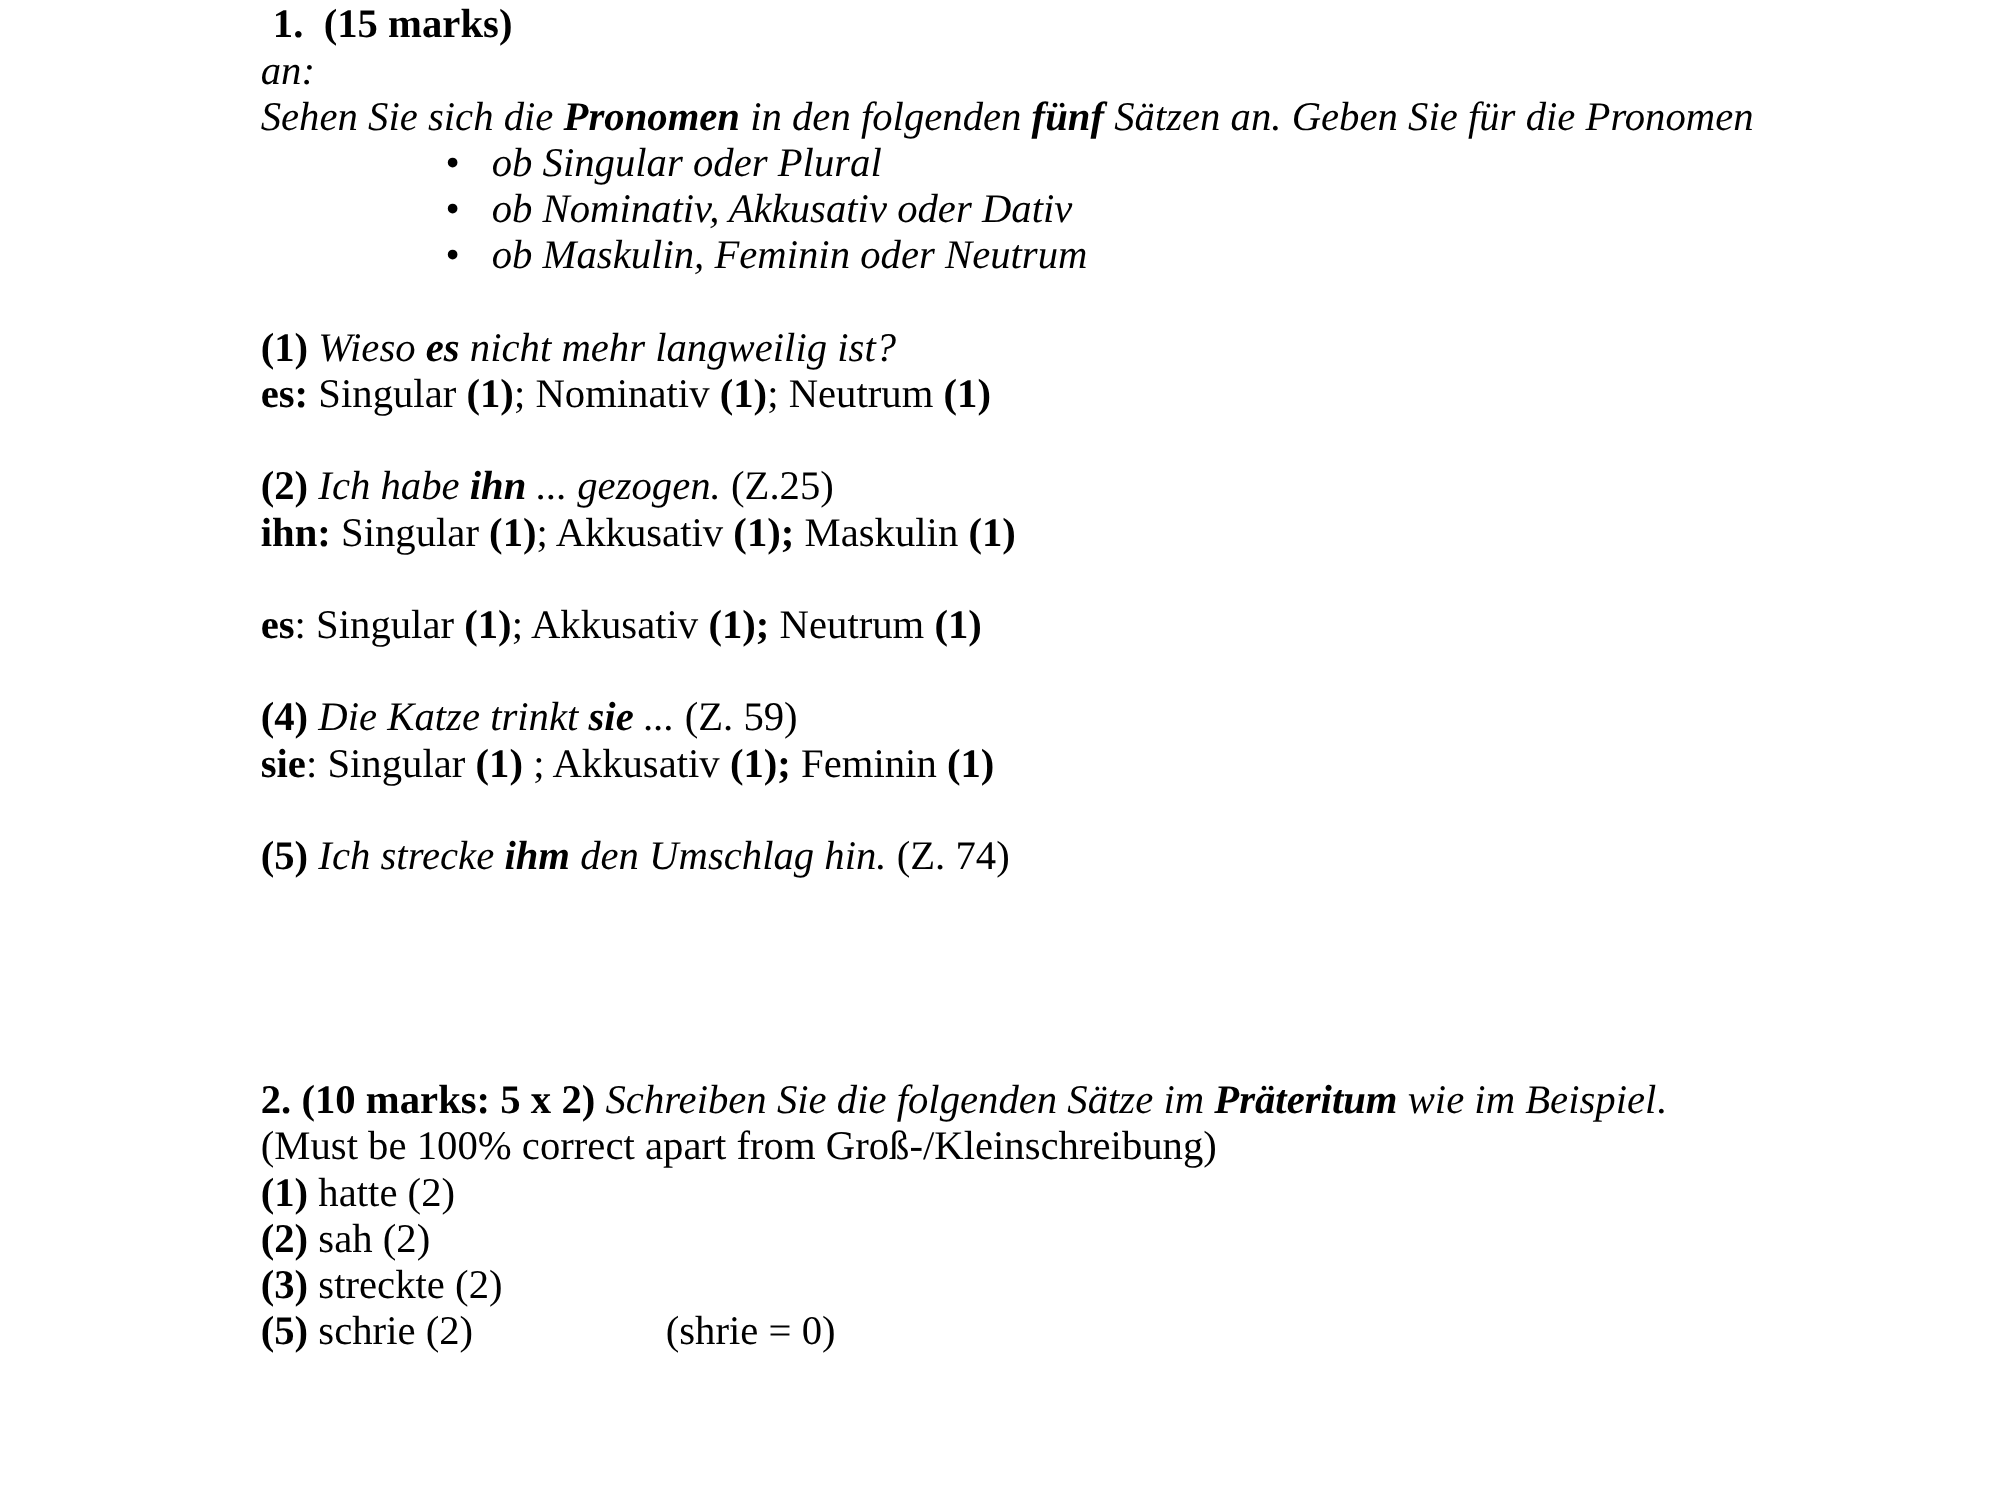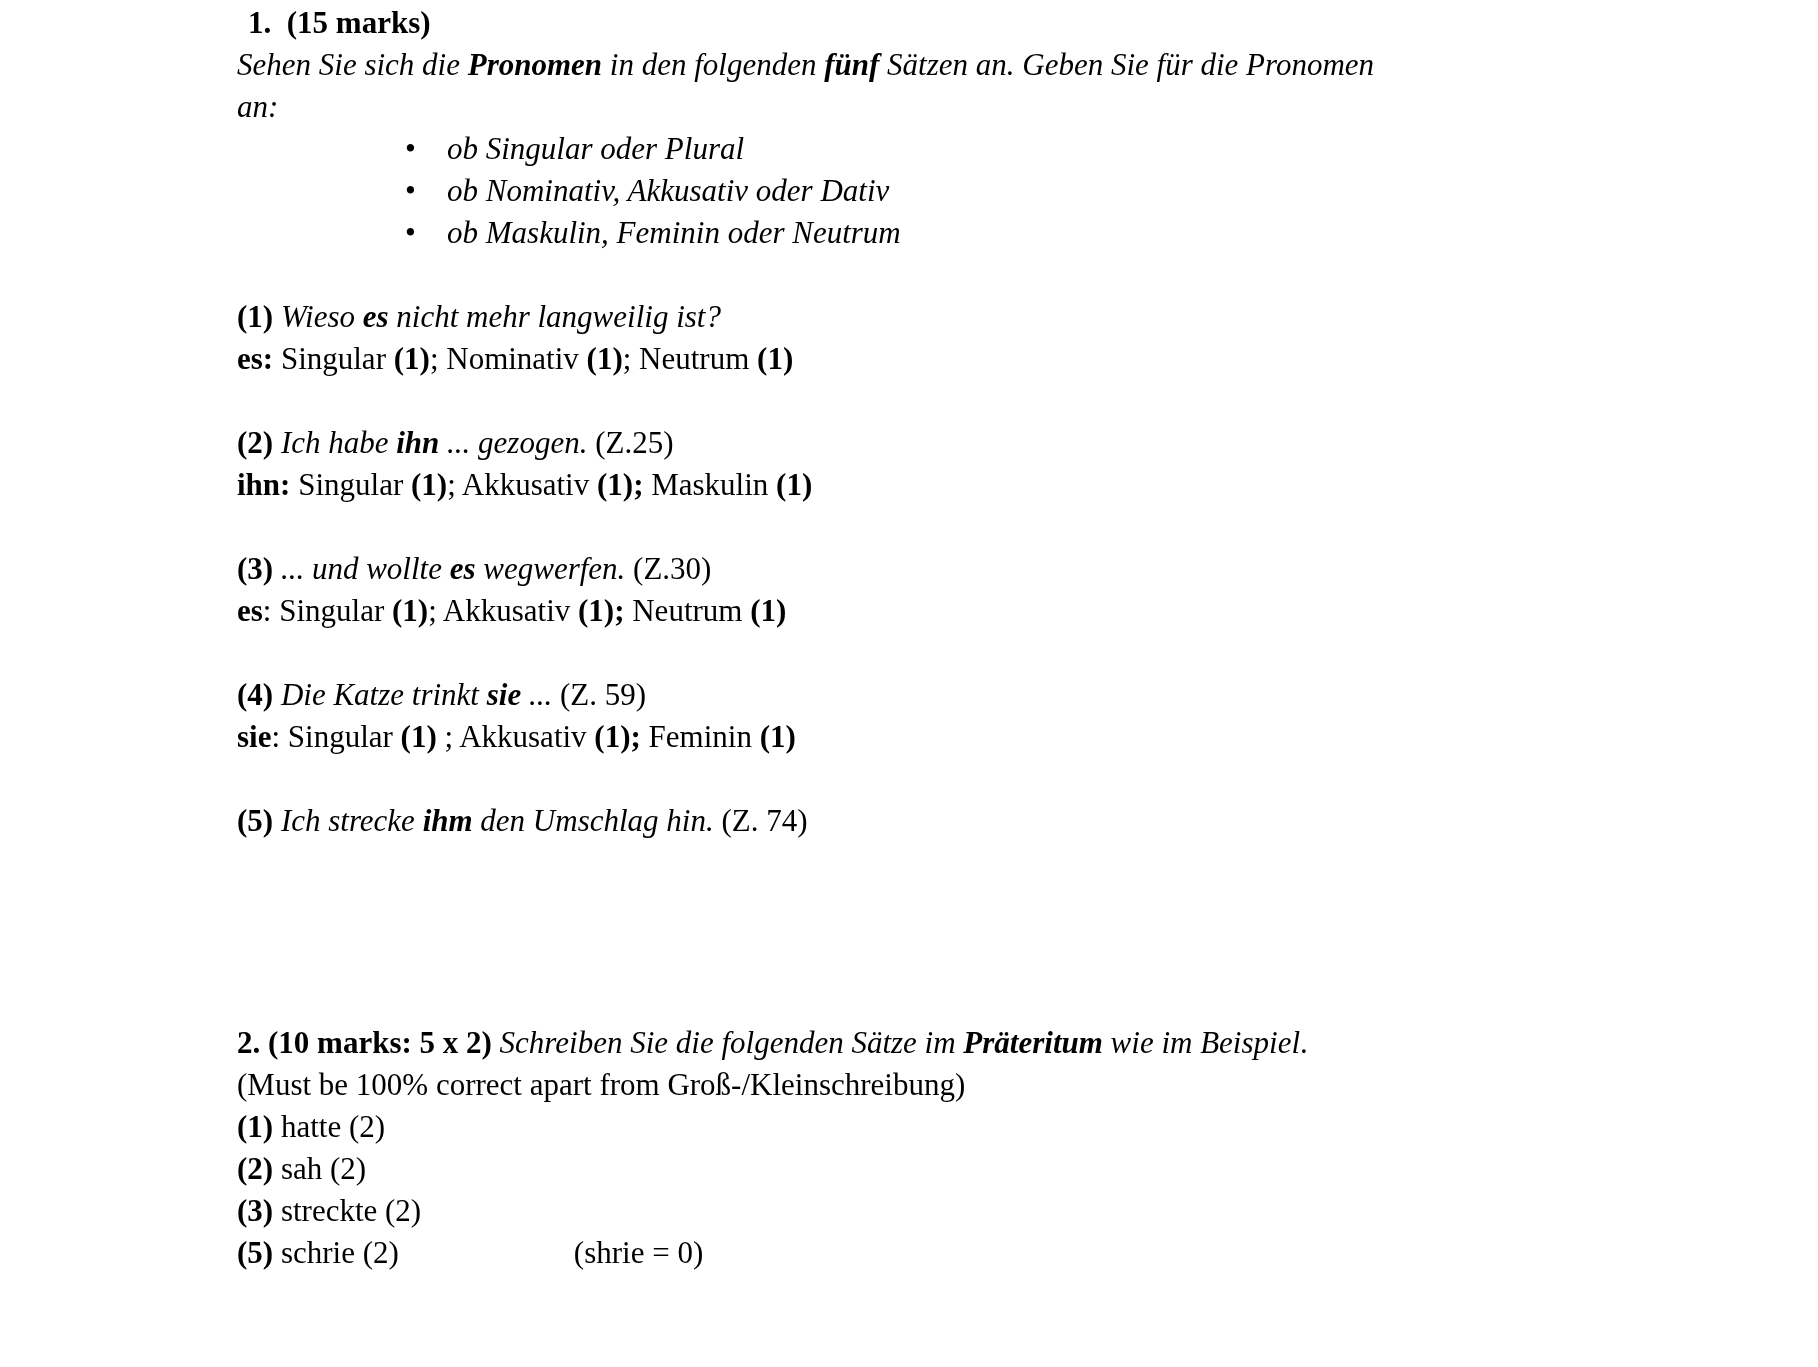--- a/index.html
+++ b/index.html
@@ -12,21 +12,21 @@
     background: #ffffff;
     color: #000000;
     font-family: "Liberation Serif", "DejaVu Serif", serif;
     overflow: hidden;
   }
   .content {
     box-sizing: border-box;
     width: 1818px;
     height: 1089px;
     padding: 2px 40px 0 237px;
-    font-size: 31px;
+    font-size: 37px;
     line-height: 42px;
   }
   .line {
     min-height: 42px;
     white-space: pre-wrap;
   }
   .heading-indent {
     padding-left: 11px;
   }
   .bullet-line {
@@ -49,39 +49,38 @@
   .run-bi { font-weight: 700; font-style: italic; }
   .run-tab { padding-left: 175px; }
 </style>
 </head>
 <body>
 
 <div class="content">
 
   <div>
     <div class="line heading-indent"><span class="run-b">1.  (15 marks)</span></div>
+    <div class="line"><span class="run-i">an:</span></div>
     <div class="line"><span class="run-i">Sehen Sie sich die </span><span class="run-bi">Pronomen</span><span class="run-i"> in den folgenden </span><span class="run-bi">fünf</span><span class="run-i"> Sätzen an. Geben Sie für die Pronomen</span></div>
-    <div class="line"><span class="run-i">an:</span></div>
 
     <div class="line bullet-line"><span class="bullet">•</span><span><span class="run-i">ob Singular oder Plural</span></span></div>
     <div class="line bullet-line"><span class="bullet">•</span><span><span class="run-i">ob Nominativ, Akkusativ oder Dativ</span></span></div>
     <div class="line bullet-line"><span class="bullet">•</span><span><span class="run-i">ob Maskulin, Feminin oder Neutrum</span></span></div>
 
     <div class="item-block">
       <div class="line"><span class="run-b">(1)</span><span class="run-r"> </span><span class="run-i">Wieso </span><span class="run-bi">es</span><span class="run-i"> nicht mehr langweilig ist?</span></div>
       <div class="line"><span class="run-b">es:</span><span class="run-r"> Singular </span><span class="run-b">(1)</span><span class="run-r">; Nominativ </span><span class="run-b">(1)</span><span class="run-r">; Neutrum </span><span class="run-b">(1)</span></div>
     </div>
 
     <div class="item-block">
       <div class="line"><span class="run-b">(2)</span><span class="run-r"> </span><span class="run-i">Ich habe </span><span class="run-bi">ihn</span><span class="run-i"> ... gezogen. </span><span class="run-r">(Z.25)</span></div>
       <div class="line"><span class="run-b">ihn:</span><span class="run-r"> Singular </span><span class="run-b">(1)</span><span class="run-r">; Akkusativ </span><span class="run-b">(1);</span><span class="run-r"> Maskulin </span><span class="run-b">(1)</span></div>
     </div>
 
     <div class="item-block">
-      <div class="line"><span class="run-b">(3)</span><span class="run-r"> </span><span class="run-i">... und wollte </span><span class="run-bi">es</span><span class="run-i"> wegwerfen. </span><span class="run-r">(Z.30)</span></div>
       <div class="line"><span class="run-b">es</span><span class="run-r">: Singular </span><span class="run-b">(1)</span><span class="run-r">; Akkusativ </span><span class="run-b">(1);</span><span class="run-r"> Neutrum </span><span class="run-b">(1)</span></div>
     </div>
 
     <div class="item-block">
       <div class="line"><span class="run-b">(4)</span><span class="run-r"> </span><span class="run-i">Die Katze trinkt </span><span class="run-bi">sie</span><span class="run-i"> ... </span><span class="run-r">(Z. 59)</span></div>
       <div class="line"><span class="run-b">sie</span><span class="run-r">: Singular </span><span class="run-b">(1)</span><span class="run-r"> ; Akkusativ </span><span class="run-b">(1);</span><span class="run-r"> Feminin </span><span class="run-b">(1)</span></div>
     </div>
 
     <div class="item-block">
       <div class="line"><span class="run-b">(5)</span><span class="run-r"> </span><span class="run-i">Ich strecke </span><span class="run-bi">ihm</span><span class="run-i"> den Umschlag hin. </span><span class="run-r">(Z. 74)</span></div>

